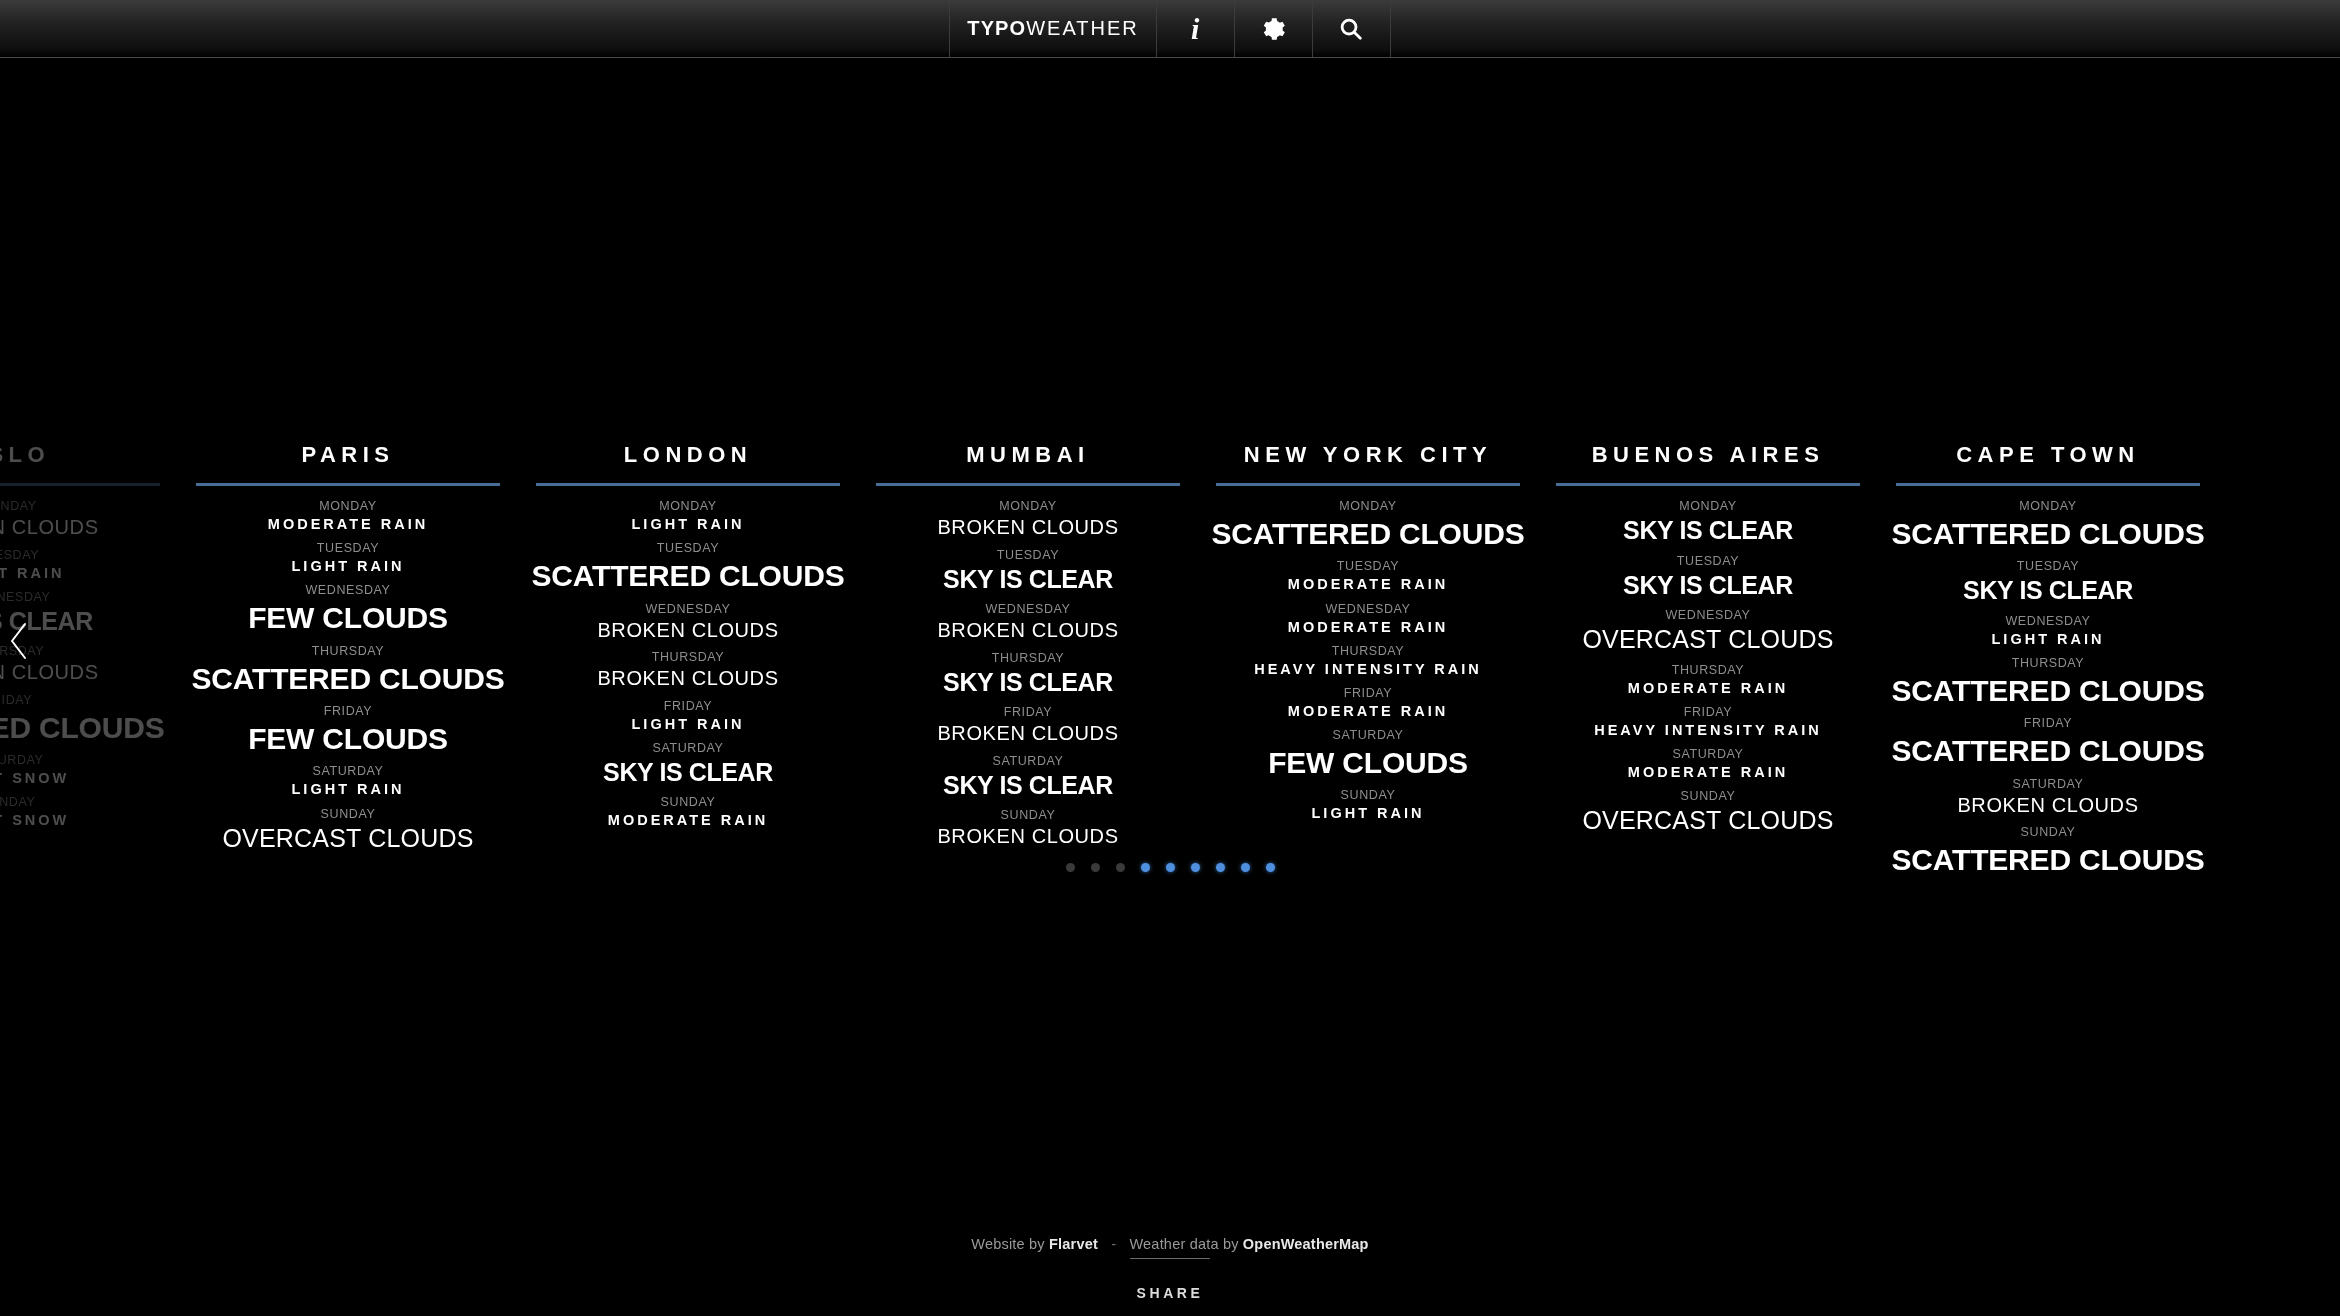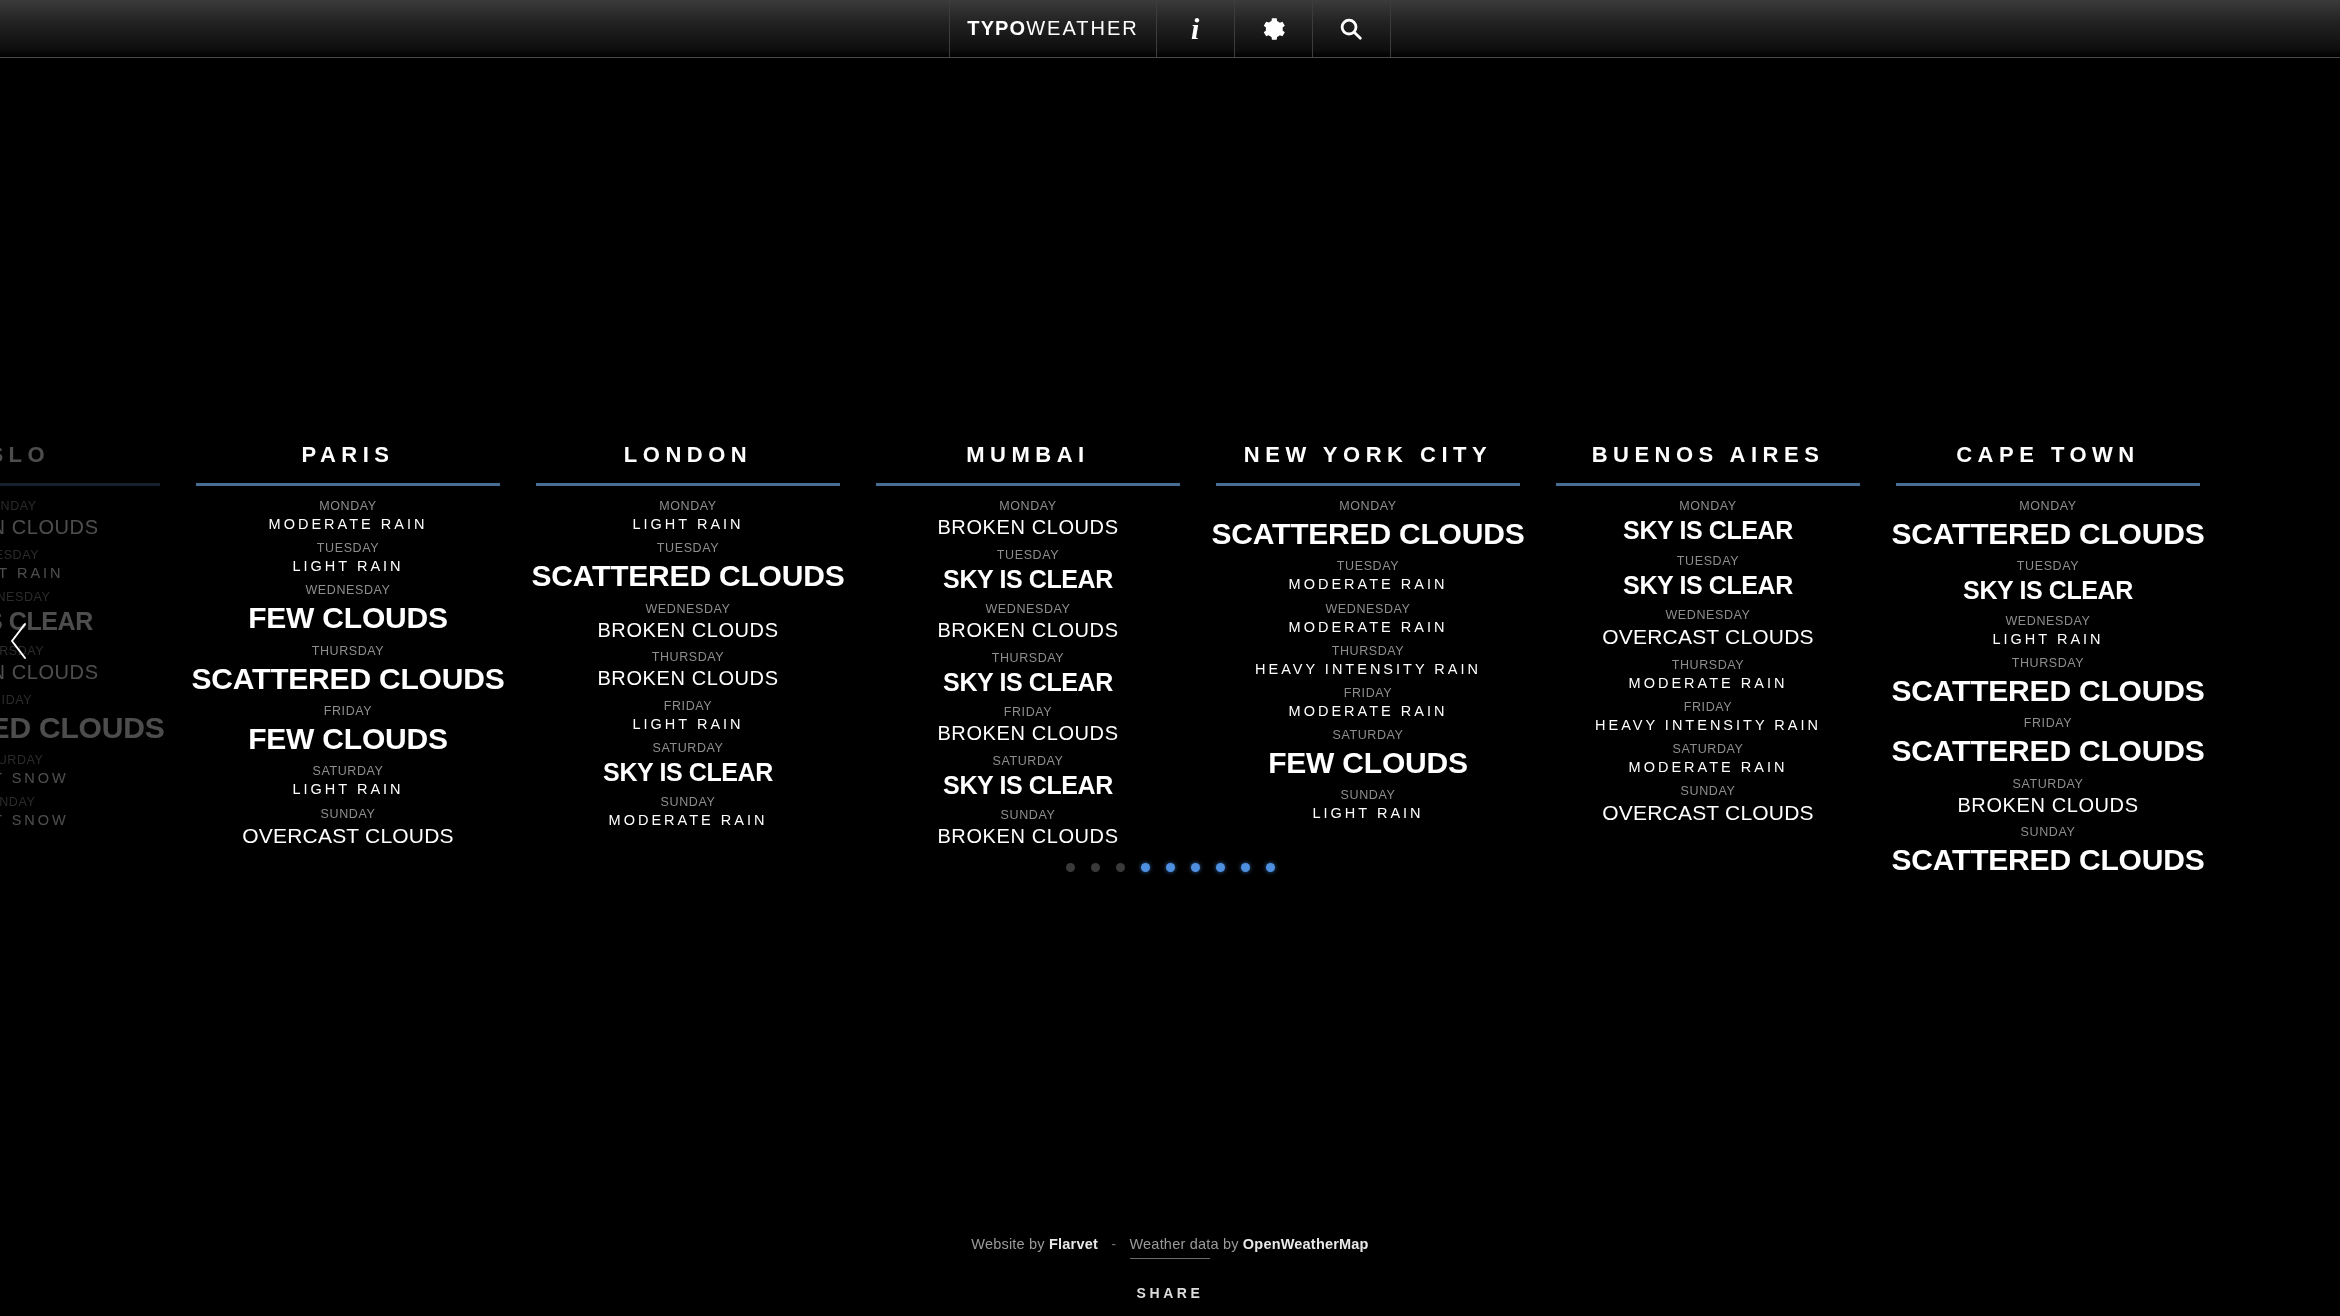--- a/index.html
+++ b/index.html
@@ -57,23 +57,23 @@
   }
   .days { margin-top:11px; }
   .day-label {
     font-size:12.5px; font-weight:400; letter-spacing:0.6px;
     color:#8e8e8e; line-height:1.52; white-space:nowrap;
   }
   .day-cond {
     color:#fff; white-space:nowrap; line-height:1.18; margin-bottom:6px;
   }
   
-  .w-thin { font-size:14.5px; font-weight:400; letter-spacing:3.0px; }
+  .w-thin { font-size:14.5px; font-weight:700; letter-spacing:3.0px; }
   .w-reg  { font-size:20px;   font-weight:400; letter-spacing:0.6px; }
-  .w-mid  { font-size:21px;   font-weight:500; letter-spacing:0.2px; }
+  .w-mid  { font-size:25px;   font-weight:500; letter-spacing:0.2px; }
   .w-bold { font-size:30px; font-weight:700; letter-spacing:-0.2px; }
   .w-xbold{ font-size:25px;   font-weight:700; letter-spacing:-0.4px; }
 
   
   .nav-arrow {
     position:absolute; top:560px; width:34px; height:46px;
     display:flex; align-items:center; justify-content:center;
     cursor:pointer;
   }
   .nav-arrow.left { left:2px; }

